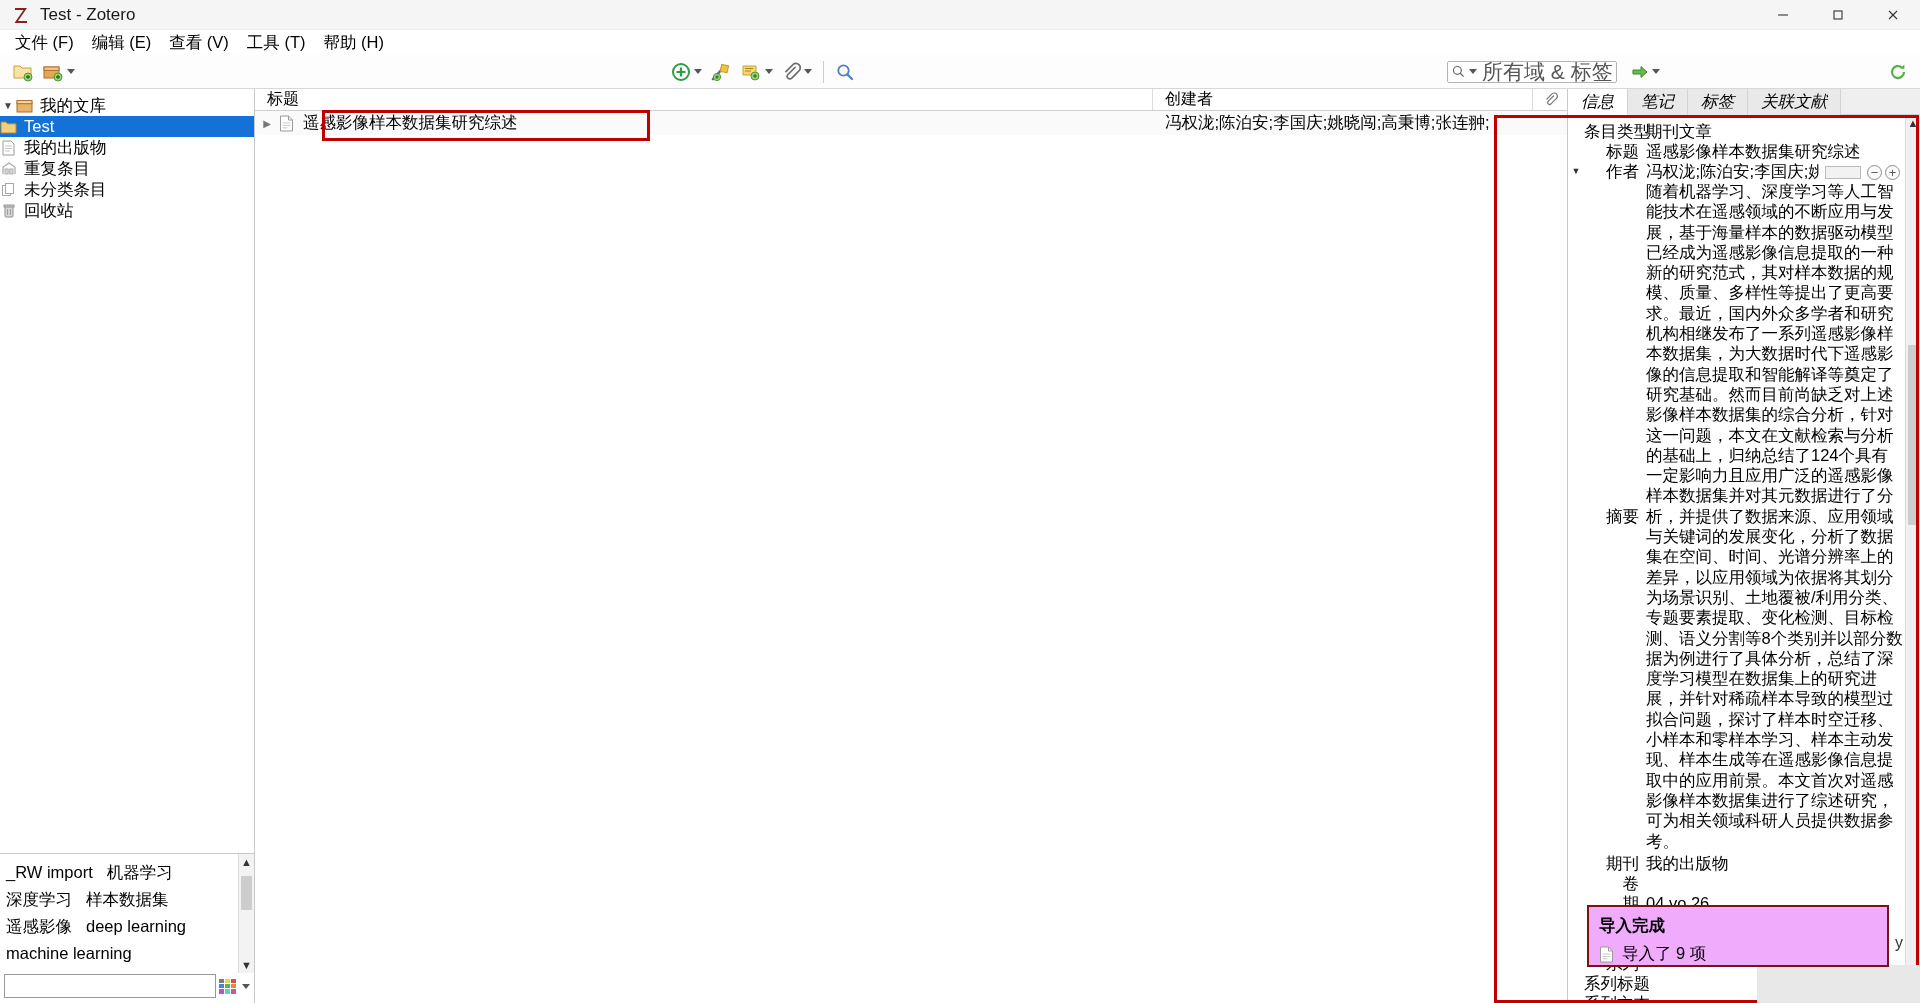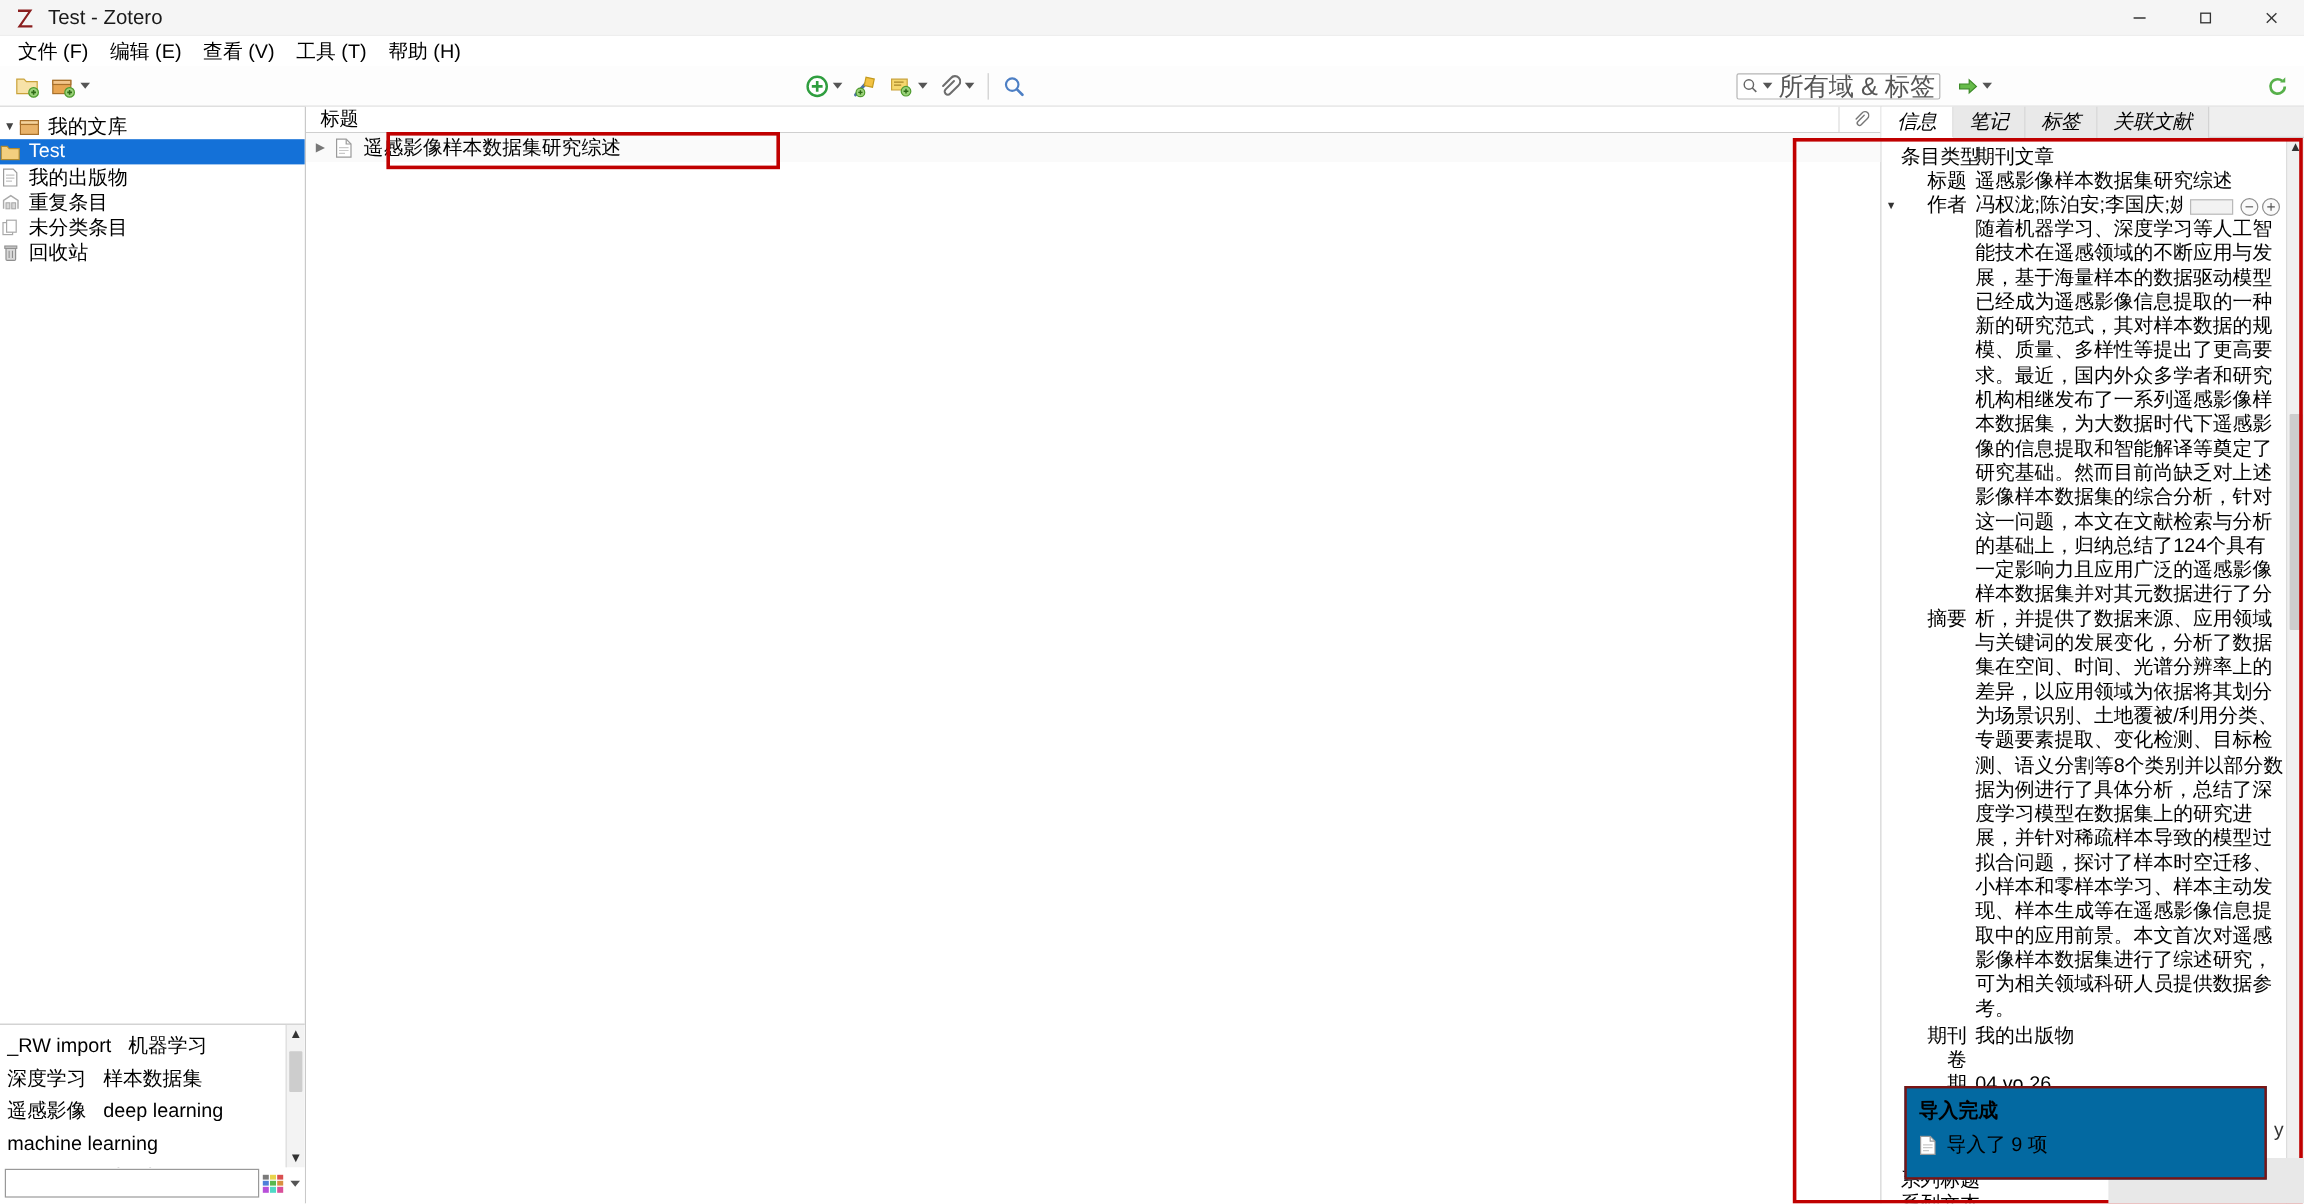--- a/index.html
+++ b/index.html
@@ -234,22 +234,22 @@
 
   
   .annot {
     position:absolute; border:3px solid #c00000;
     pointer-events:none; z-index:40;
   }
 
   
   .toast {
     position:absolute; z-index:50;
-    background:#0369a1; border:2px solid #7a1414;
-    padding:8px 10px 16px 10px;
+    background:#f0abfc; border:2px solid #7a1414;
+    padding:8px 10px 0 10px;
   }
   .toast .ttitle { font-weight:bold; font-size:16.5px; margin-bottom:6px; }
   .toast .trow { display:flex; align-items:center; gap:8px; font-size:16.5px;}
   .bottomplate {
     position:absolute; background:#e8e8e8;
     z-index:45;
   }
 </style>
 </head>
 <body>
@@ -474,37 +474,39 @@
             <i style="background:#d94f9a"></i>
         </span>
         <span class="caret"></span>
       </div>
     </div>
   </div>
 
   <div class="centerpane">
     <div class="itemheader">
       <div class="col-title">标题</div>
+      <div class="col-creator">创建者</div>
       <div class="col-attach">
         <svg width="15" height="15" viewBox="0 0 15 15" class="icn">
           <path d="M10.5 4l-5.2 5.2a1.9 1.9 0 102.7 2.7l5.2-5.2a3.2 3.2 0 10-4.5-4.5L3.8 7.1" fill="none" stroke="#777" stroke-width="1.2" stroke-linecap="round"></path>
         </svg>
       </div>
     </div>
     <div class="itemrows">
       <div class="itemrow">
         <span class="twisty">▶</span>
         <span class="docico">
           <svg width="15" height="17" viewBox="0 0 15 17" class="icn">
             <path d="M1.5 1h8l4 4v11h-12z" fill="#fff" stroke="#9a9a9a" stroke-width="1"></path>
             <path d="M9.5 1v4h4" fill="none" stroke="#9a9a9a" stroke-width="1"></path>
             <path d="M3.5 8h8M3.5 10.4h8M3.5 12.8h5" stroke="#c9c9c9" stroke-width="1"></path>
           </svg>
         </span>
         <span class="ititle">遥感影像样本数据集研究综述</span>
+        <span class="icreator">冯权泷;陈泊安;李国庆;姚晓闯;高秉博;张连翀;</span>
         <span style="width:34px"></span>
       </div>
     </div>
   </div>
 
   <div class="rightpane">
     <div class="tabs">
       <div class="tab active">信息</div>
       <div class="tab">笔记</div>
       <div class="tab">标签</div>

